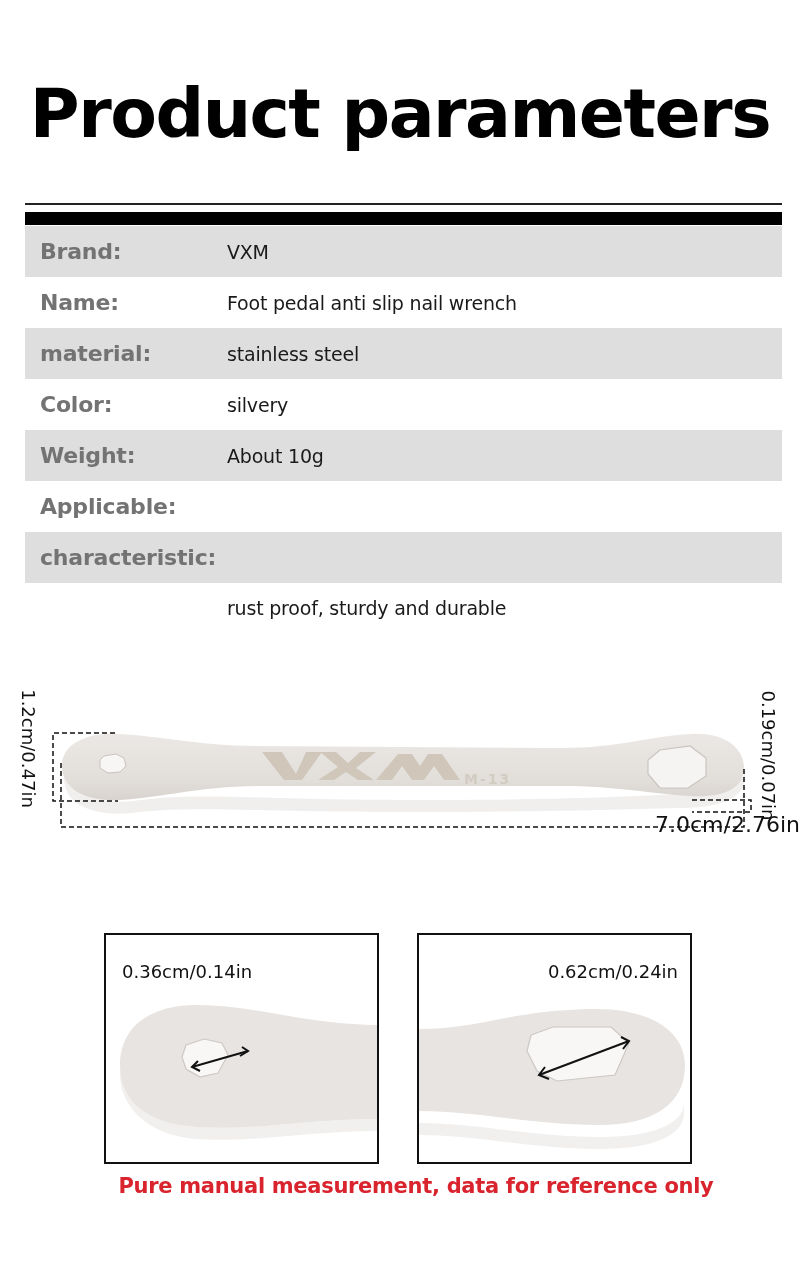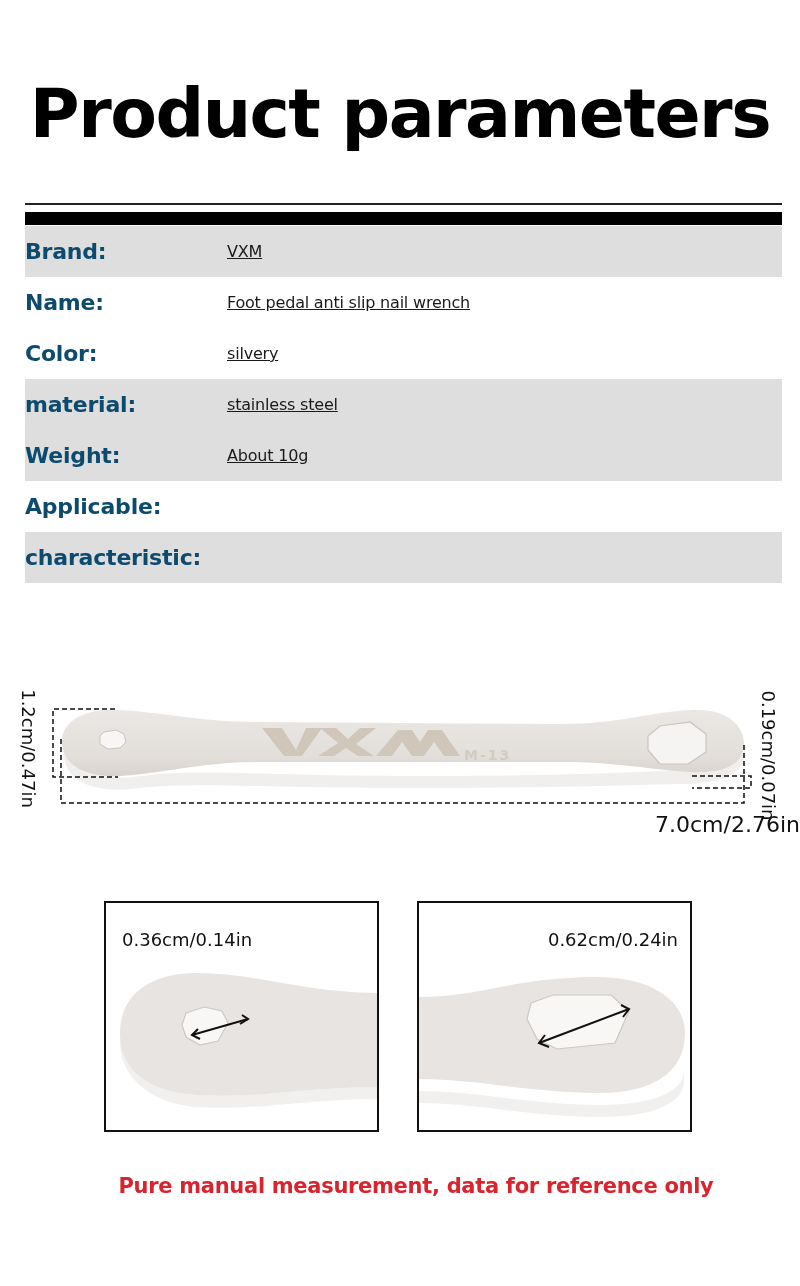--- a/index.html
+++ b/index.html
@@ -12,28 +12,28 @@
     letter-spacing: -1.5px; color: #000; line-height: 72px;
   }
 
   .rule-thin { position: absolute; left: 25px; top: 203px; width: 757px; height: 2px; background: #222; }
   .rule-thick { position: absolute; left: 25px; top: 212px; width: 757px; height: 13px; background: #000; }
 
   .spec-table { position: absolute; left: 25px; top: 226px; width: 757px; }
   .spec-row { height: 51px; display: flex; align-items: center; }
   .spec-row.shade { background: #dedede; }
   .spec-label {
-    width: 202px; font-weight: bold; font-size: 22px; color: #0c4a6e;
+    width: 202px; padding-left: 15px; font-weight: bold; font-size: 22px; color: #737373;
     white-space: nowrap; letter-spacing: -0.2px;
   }
-  .spec-value { font-size: 16px; color: #1a1a1a; white-space: nowrap; letter-spacing: -0.2px; text-decoration: underline; }
+  .spec-value { font-size: 19px; color: #1a1a1a; white-space: nowrap; letter-spacing: -0.2px; }
   .spec-cont { height: 50px; display: flex; align-items: center; padding-left: 202px; }
 
   
-  .wrench-area { position: absolute; left: 0; top: 674px; width: 800px; height: 180px; }
+  .wrench-area { position: absolute; left: 0; top: 698px; width: 800px; height: 180px; }
   .dim-vert-left {
     position: absolute; left: 8px; top: 678px; width: 40px; height: 140px;
     display: flex; align-items: center; justify-content: center;
   }
   .dim-vert-left span {
     display: block; transform: rotate(90deg); white-space: nowrap; font-size: 18px; color: #111;
   }
   .dim-vert-right {
     position: absolute; left: 748px; top: 680px; width: 40px; height: 150px;
     display: flex; align-items: center; justify-content: center;
@@ -41,21 +41,21 @@
   .dim-vert-right span {
     display: block; transform: rotate(90deg); white-space: nowrap; font-size: 18px; color: #111;
   }
   .dim-horiz {
     position: absolute; left: 0; top: 812px; width: 800px; text-align: right; font-size: 22px; color: #111;
     padding-left: 26px;
   }
 
   
   .detail-box {
-    position: absolute; top: 901px; width: 275px; height: 231px; border: 2px solid #111; background: #fff; overflow: hidden;
+    position: absolute; top: 933px; width: 275px; height: 231px; border: 2px solid #111; background: #fff; overflow: hidden;
   }
   .detail-box.left { left: 104px; }
   .detail-box.right { left: 417px; }
   .detail-label { position: absolute; top: 26px; font-size: 18px; color: #111; white-space: nowrap; }
   .detail-box.left .detail-label { left: 16px; }
   .detail-box.right .detail-label { right: 12px; }
 
   .disclaimer {
     position: absolute; left: 16px; top: 1174px; width: 800px; text-align: center;
     font-weight: bold; font-size: 21px; color: #d9232d; letter-spacing: -0.3px;
@@ -71,37 +71,40 @@
 
 <div class="spec-table">
   <div class="spec-row shade">
     <div class="spec-label">Brand:</div>
     <div class="spec-value">VXM</div>
   </div>
   <div class="spec-row">
     <div class="spec-label">Name:</div>
     <div class="spec-value">Foot pedal anti slip nail wrench</div>
   </div>
+  <div class="spec-row shade">
+    <div class="spec-label">material:</div>
+    <div class="spec-value">stainless steel</div>
+  </div>
   <div class="spec-row">
     <div class="spec-label">Color:</div>
     <div class="spec-value">silvery</div>
-  </div>
-  <div class="spec-row shade">
-    <div class="spec-label">material:</div>
-    <div class="spec-value">stainless steel</div>
   </div>
   <div class="spec-row shade">
     <div class="spec-label">Weight:</div>
     <div class="spec-value">About 10g</div>
   </div>
   <div class="spec-row">
     <div class="spec-label">Applicable:</div>
   </div>
   <div class="spec-row shade">
     <div class="spec-label">characteristic:</div>
+  </div>
+  <div class="spec-cont">
+    <div class="spec-value">rust proof, sturdy and durable</div>
   </div>
 </div>
 
 <div class="wrench-area">
   <svg width="800" height="180" viewBox="0 670 800 180">
     <defs>
       <linearGradient id="wg" x1="0" y1="0" x2="0" y2="1">
         <stop offset="0" stop-color="#ebe8e5"></stop>
         <stop offset="0.7" stop-color="#e2deda"></stop>
         <stop offset="1" stop-color="#d8d3cf"></stop>

